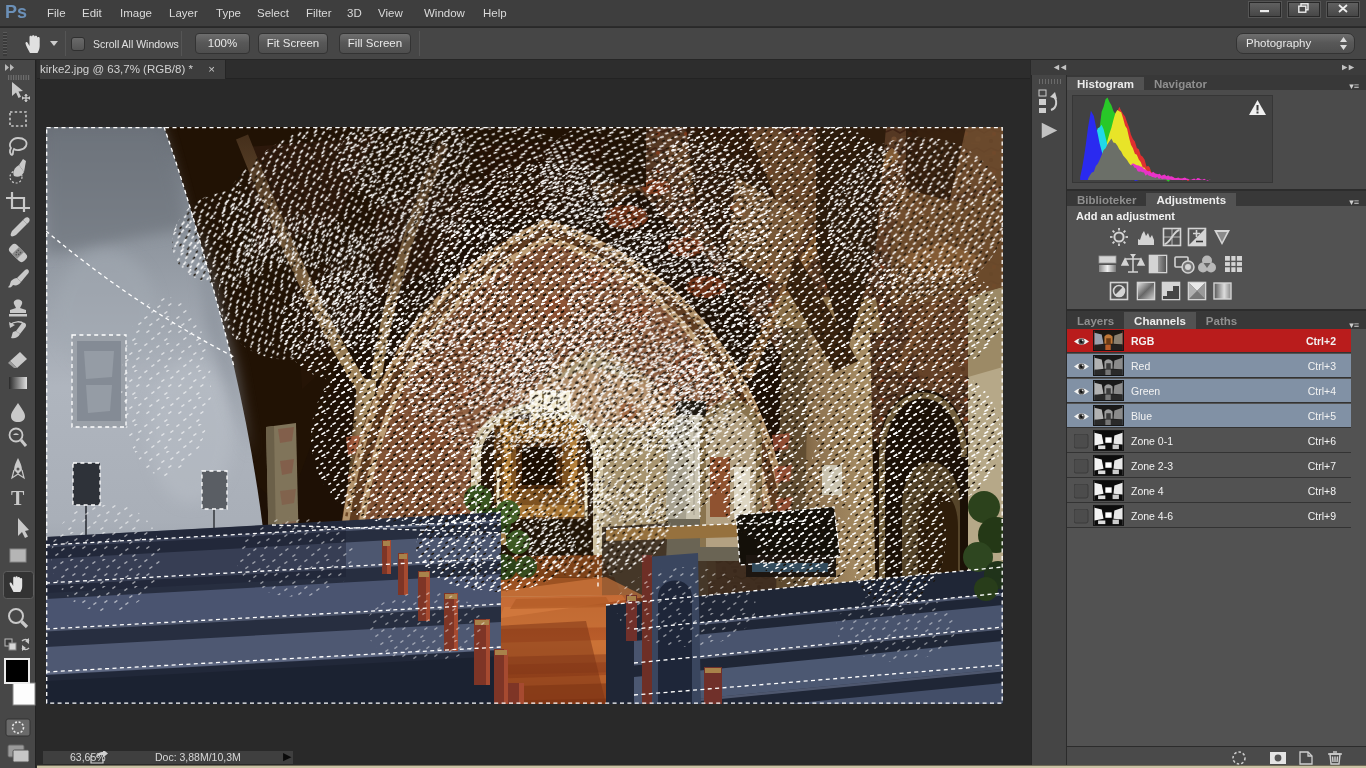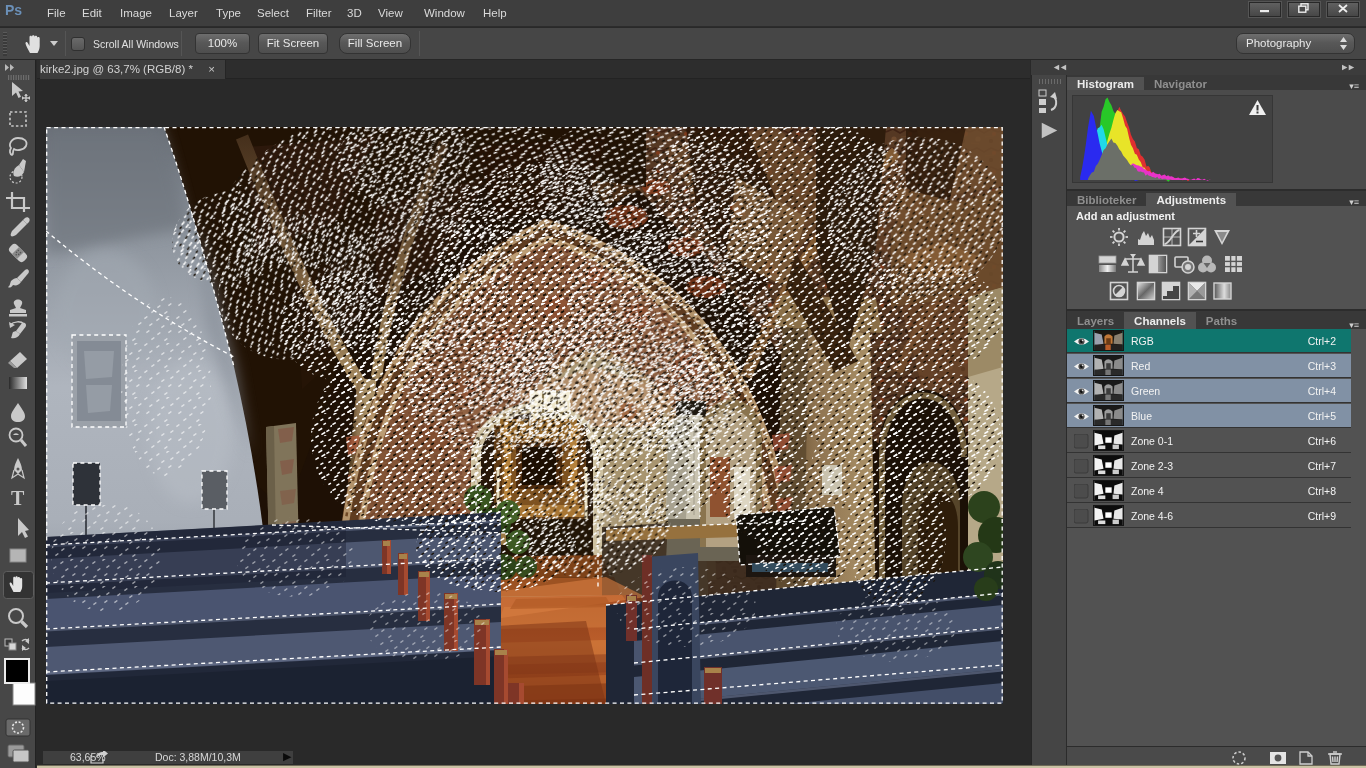--- a/index.html
+++ b/index.html
@@ -1,20 +1,20 @@
 <!DOCTYPE html>
 <html><head>
 <meta charset="utf-8">
 <style>
 * { margin:0; padding:0; box-sizing:border-box; }
 html,body { width:1366px; height:768px; overflow:hidden; background:#292929; }
 body { font-family:"Liberation Sans", sans-serif; position:relative; }
 #menubar { position:absolute; left:0; top:0; width:1366px; height:27px; background:#3e3e3e; border-bottom:1px solid #2c2c2c; color:#dadada; font-size:11.5px; }
 .menu-item { position:absolute; top:7px; }
-#pslogo { position:absolute; left:5px; top:2px; color:#6b90b8; font-weight:bold; font-size:14px; }
+#pslogo { position:absolute; left:5px; top:2px; color:#6b90b8; font-weight:bold; font-size:18px; }
 #winbtns { position:absolute; right:7px; top:2px; }
 .winbtn { display:inline-block; width:32px; height:15px; background:linear-gradient(#606060,#474747); border:1px solid #282828; outline:1px solid #555; margin-left:4px; text-align:center; color:#ececec; font-size:9px; line-height:14px; vertical-align:top; font-weight:bold; }
 #optionsbar { position:absolute; left:0; top:28px; width:1366px; height:32px; background:#464646; border-bottom:1px solid #262626; }
 .btn { position:absolute; height:21px; background:linear-gradient(#6e6e6e,#585858 45%,#4e4e4e); border:1px solid #333333; border-radius:4px; color:#e8e8e8; font-size:11.5px; text-align:center; line-height:19px; top:5px; }
 .vsep { position:absolute; top:3px; width:1px; height:25px; background:#383838; border-right:1px solid #555; }
 #leftbar { position:absolute; left:0; top:60px; width:36px; height:708px; background:#474747; border-right:1px solid #222; }
 #docarea { position:absolute; left:37px; top:60px; width:993px; height:708px; background:#292929; }
 #tabbar { position:absolute; left:0; top:0; width:993px; height:19px; background:#2d2d2d; border-bottom:1px solid #232323; }
 #doctab { position:absolute; left:3px; top:0; width:186px; height:19px; background:#3d3d3d; border-right:1px solid #252525; color:#d2d2d2; font-size:11.5px; line-height:19px; }
 #statusbar { position:absolute; left:6px; top:691px; width:250px; height:13px; background:#3f3f3f; color:#d8d8d8; font-size:10.5px; }
@@ -65,21 +65,21 @@
   <svg style="position:absolute;left:24px;top:6px;" width="22" height="20" viewBox="0 0 22 20">
     <path fill="#e0e0e0" d="M6 19 C4 15 2 12 1.5 9.5 C1.3 8 3 7.5 3.8 9 L5.5 12 L5.5 3 C5.5 1.2 8 1.2 8 3 L8 2.4 C8 .8 10.6 .8 10.6 2.4 L10.6 3 C10.6 1.4 13.2 1.4 13.2 3 L13.2 4 C13.2 2.6 15.7 2.6 15.7 4.2 L15.7 12 C15.7 15 14.5 17 13.5 19 Z"></path>
   </svg>
   <span style="position:absolute;left:50px;top:13px;width:0;height:0;border-left:4px solid transparent;border-right:4px solid transparent;border-top:5px solid #ccc;"></span>
   <div class="vsep" style="left:65px"></div>
   <span style="position:absolute; left:71px; top:9px; width:14px; height:14px; background:linear-gradient(#6a6a6a,#555); border:1px solid #303030; border-radius:3px;"></span>
   <span style="position:absolute; left:93px; top:10px; color:#e0e0e0; font-size:10.5px;">Scroll All Windows</span>
   <div class="vsep" style="left:181px"></div>
   <div class="btn" style="left:195px; width:55px;">100%</div>
   <div class="btn" style="left:258px; width:70px;">Fit Screen</div>
-  <div class="btn" style="left:339px; width:72px;border-radius:8px;">Fill Screen</div>
+  <div class="btn" style="left:339px; width:72px;">Fill Screen</div>
   <div class="vsep" style="left:419px"></div>
   <div class="btn" style="left:1236px; width:119px; text-align:left; padding-left:9px;border-radius:7px;">Photography
     <svg width="9" height="13" viewBox="0 0 9 13" style="position:absolute;right:6px;top:3px;">
         <path fill="#dcdcdc" d="M4.5 0 L8 5 L1 5 Z M4.5 13 L1 8 L8 8 Z"></path>
       </svg>
   </div>
 </div>
 <div id="leftbar">
     <svg width="36" height="708" viewBox="0 0 36 708" style="position:absolute;left:0;top:0;">
       <defs>
@@ -698,21 +698,21 @@
             <path d="M31 2 L22 5 L21 14 L31 15 Z" fill="#e8e8e8"></path>
             <path d="M12 7 L19 7 L19 13 L12 13 Z" fill="#ffffff"></path>
             <rect x="4" y="16" width="8" height="4" fill="#dddddd"></rect>
             <rect x="20" y="15" width="7" height="5" fill="#cccccc"></rect>
           </g>
       <g id="cbox">
             <rect x="0" y="0" width="14" height="14" rx="2" fill="#4c4c4c" stroke="#3a3a3a"></rect>
           </g>
     </defs>
       </svg>
-    <div class="chrow" style="top:0px;background:#0f766e;">
+    <div class="chrow" style="top:0px;background:#b91c1c;font-weight:bold;">
         <svg width="15" height="11" viewBox="0 0 15 11" style="position:absolute;left:7px;top:7px;">
           <use href="#eyeic"></use>
         </svg>
         <svg class="thumb" width="31" height="21" viewBox="0 0 31 21">
           <use href="#thcol"></use>
         </svg>
         <span class="lbl">RGB</span>
         <span class="ctrl">Ctrl+2</span>
       </div>
     <div class="chrow" style="top:25px;background:#8191a5;">

